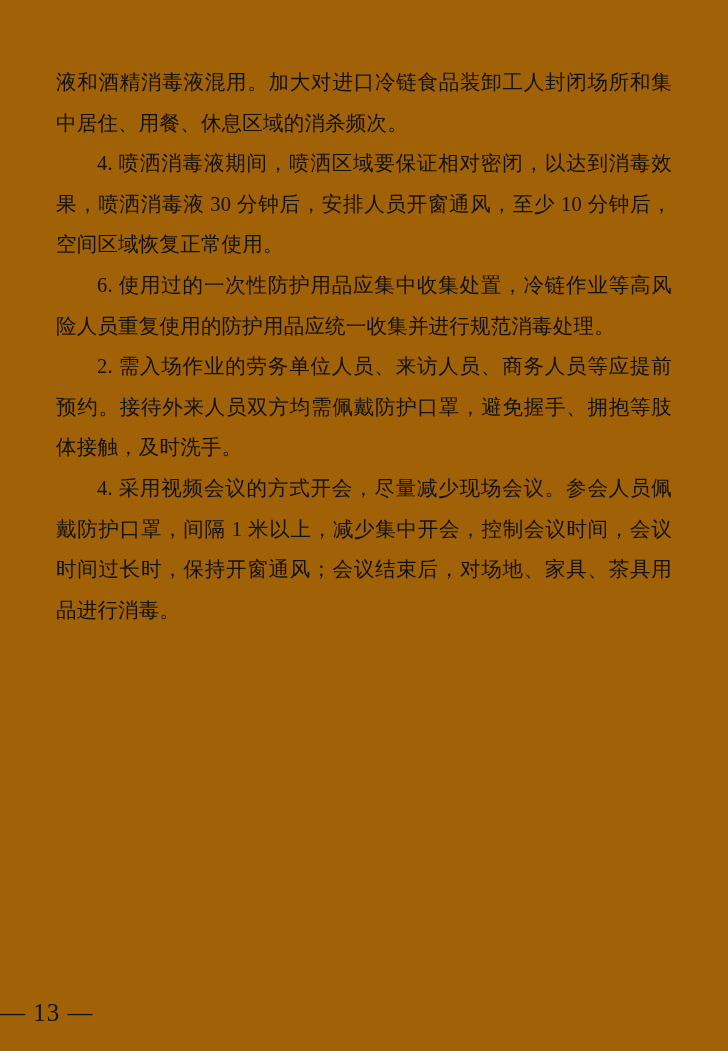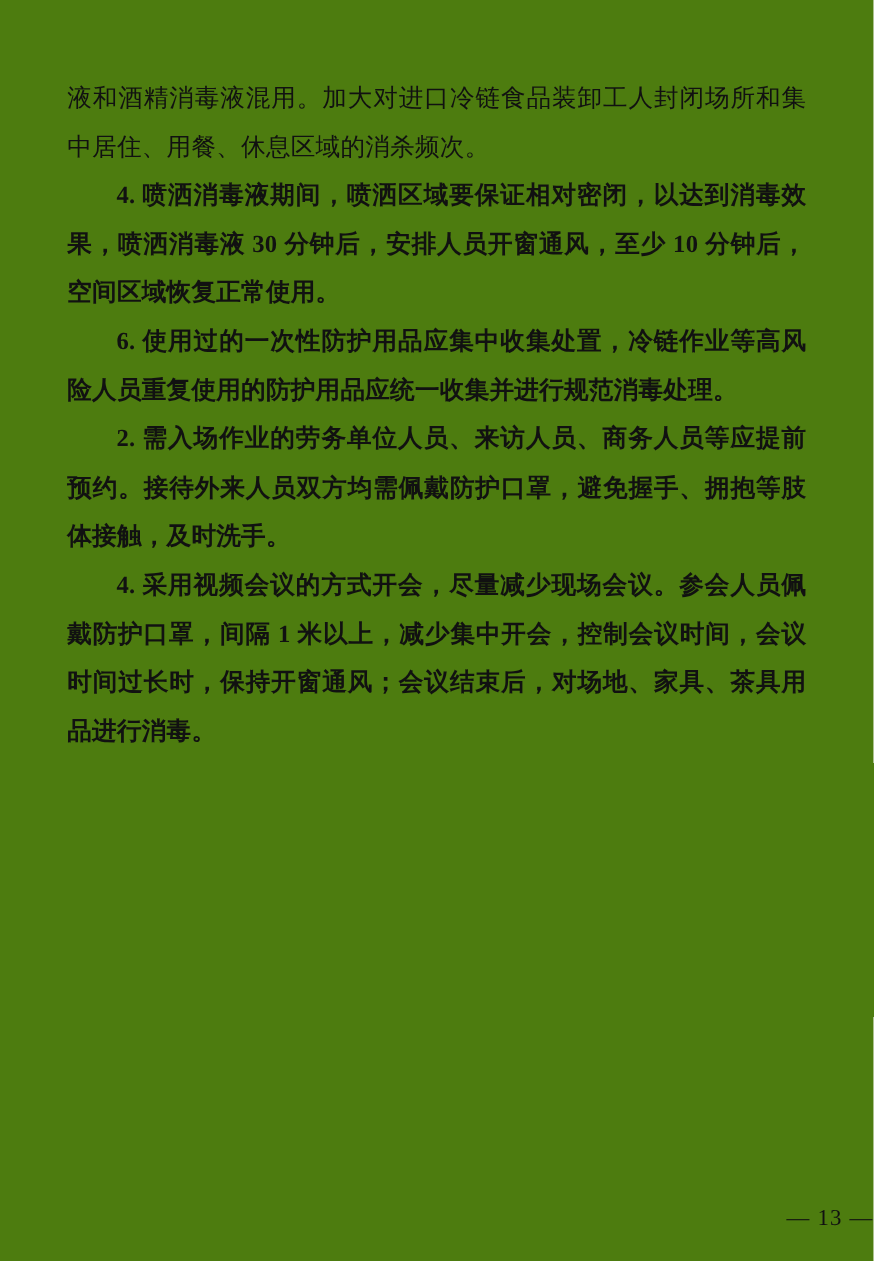--- a/index.html
+++ b/index.html
@@ -4,49 +4,48 @@
 <style>
   html, body {
     margin: 0;
     padding: 0;
     background: #ffffff;
   }
   .page {
     position: relative;
     width: 728px;
     height: 1051px;
-    background: #4d7c0f;
+    background: #a16207;
     box-sizing: border-box;
     padding: 62px 56px 40px 56px;
     font-family: "Liberation Serif", "DejaVu Serif", serif;
     color: #111111;
     overflow: hidden;
   }
   .doc-body {
     font-size: 20.5px;
     line-height: 40.6px;
     text-align: justify;
     text-justify: inter-ideograph;
     letter-spacing: 0.2px;
   }
   .para {
     margin: 0;
     text-indent: 0;
   }
   .para.indent {
     text-indent: 2em;
-    font-weight: bold;
   }
   .page-number {
     position: absolute;
     left: 0;
     right: 0;
     bottom: 24px;
-    text-align: right;
-    font-size: 19px;
+    text-align: left;
+    font-size: 25px;
     font-family: "Liberation Serif", "DejaVu Serif", serif;
     color: #111111;
     letter-spacing: 1px;
   }
 </style>
 </head>
 <body>
 
 <div class="page">
   <div class="doc-body">

